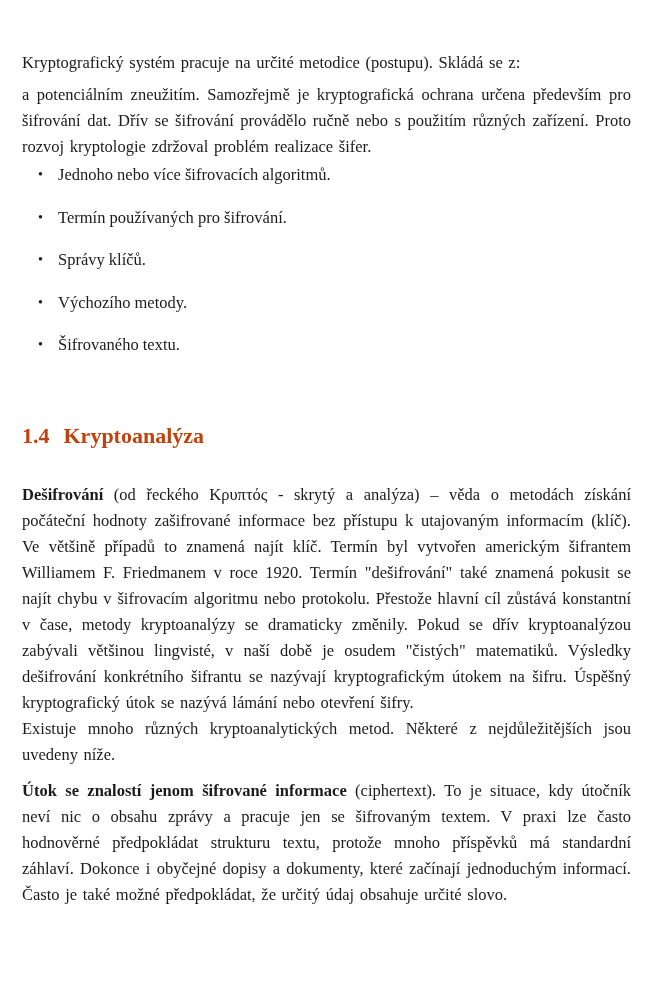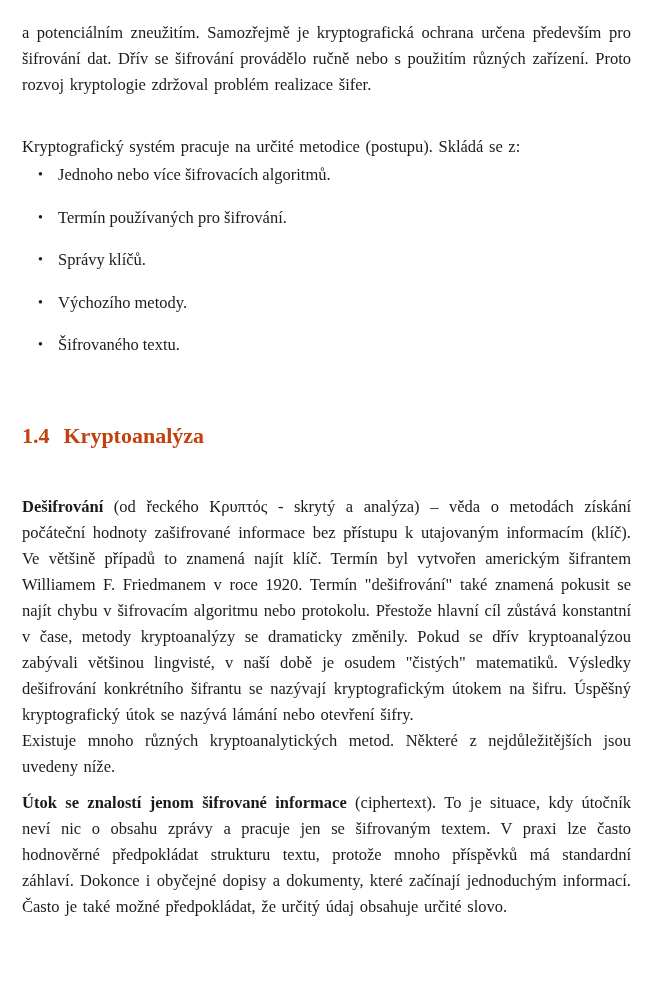--- a/index.html
+++ b/index.html
@@ -49,33 +49,33 @@
     font-size: 14px;
   }
   h2.section-heading {
     margin: 64px 0 0 0;
     font-size: 22px;
     line-height: 28px;
     font-weight: bold;
     color: #c2410c;
   }
   h2.section-heading .sec-num { margin-right: 14px; }
-  .para-desifrovani { margin-top: 44px; }
+  .para-desifrovani { margin-top: 32px; }
   .para-existuje    { margin-top: 0; }
   .para-utok        { margin-top: 10px; }
   .lead-bold { font-weight: bold; }
 </style>
 </head>
 <body>
 
 <div class="page">
 
+  <p class="body-text para-system">Kryptografický systém pracuje na určité metodice (postupu). Skládá se z:</p>
+
   <p class="body-text para-intro">a potenciálním zneužitím. Samozřejmě je kryptografická ochrana určena především pro šifrování dat. Dřív se šifrování provádělo ručně nebo s použitím různých zařízení. Proto rozvoj kryptologie zdržoval problém realizace šifer.</p>
-
-  <p class="body-text para-system">Kryptografický systém pracuje na určité metodice (postupu). Skládá se z:</p>
 
   <ul class="bullet-list">
     <li>
       <span class="bullet">•</span>
       <span>Jednoho nebo více šifrovacích algoritmů.</span>
     </li>
     <li>
       <span class="bullet">•</span>
       <span>Termín používaných pro šifrování.</span>
     </li>

